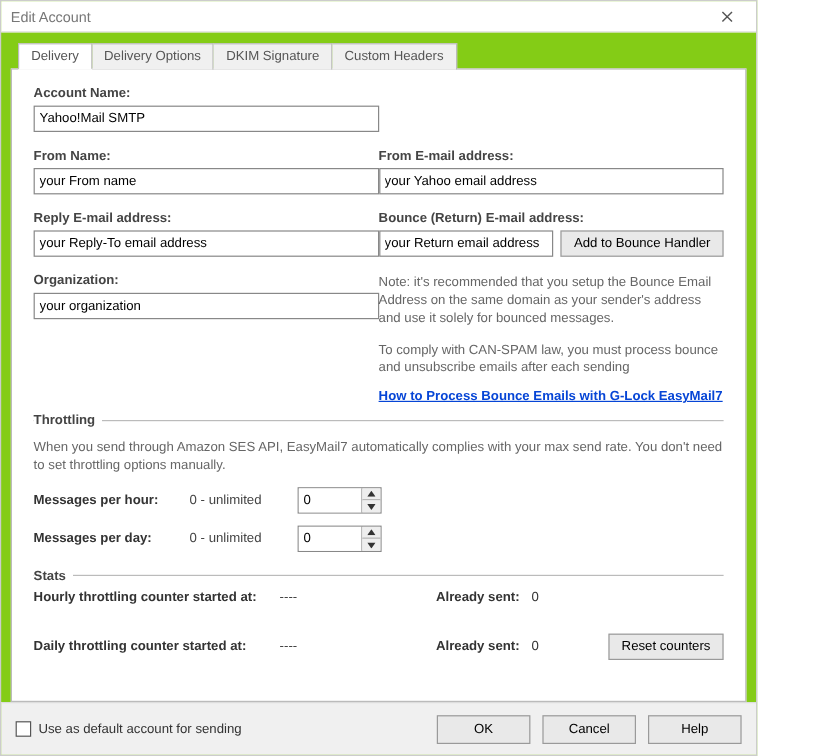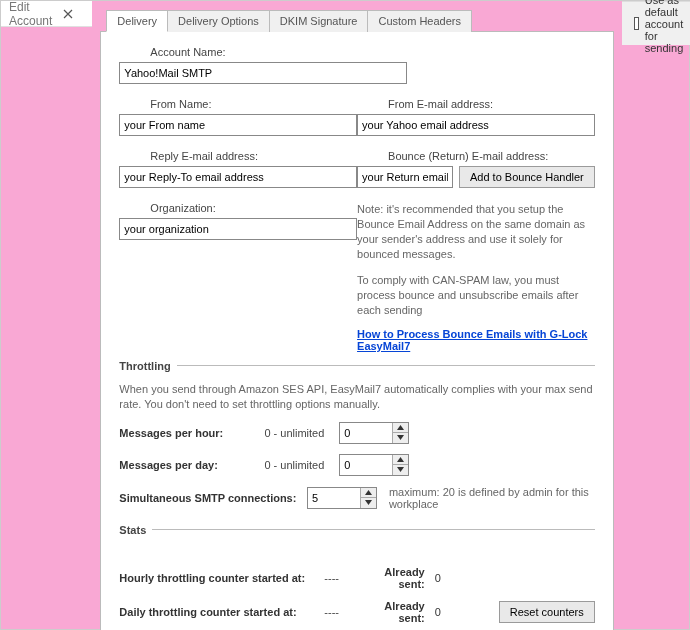--- a/index.html
+++ b/index.html
@@ -1,59 +1,59 @@
 <!DOCTYPE html>
 <html><head>
 <meta charset="utf-8">
 <style>
   * { box-sizing: border-box; margin: 0; padding: 0; }
   body { font-family: "Segoe UI", Tahoma, Arial, sans-serif; font-size: 11px; color: #333; background: #fff; }
-  .window { width: 690px; height: 630px; border: 1px solid #ccc; display: flex; flex-direction: row; background: #f9a8d4; }
+  .window { width: 631px; height: 630px; border: 1px solid #ccc; display: flex; flex-direction: column; background: #84cc16; }
   .titlebar { height: 26px; display: flex; align-items: center; padding: 0 8px; background: #fff; border-bottom: 1px solid #e0e0e0; color: #777;}
   .titlebar .title { flex: 1; font-size: 12px; }
   .close-btn { width: 32px; height: 26px; display: flex; align-items: center; justify-content: center; color: #666; font-family: Arial; }
   .close-btn svg { width: 10px; height: 10px; }
 
   .body { flex: 1; padding: 8px 8px 0 8px; display: flex; flex-direction: column; }
 
   .tabs { display: flex; padding-left: 6px; position: relative; top: 1px; z-index: 2; }
   .tab { padding: 4px 10px; border: 1px solid #bbb; border-bottom: none; background: #f0f0f0; margin-right: 0px; font-size: 11px; color: #555; }
   .tab.active { background: #fff; border-bottom: 1px solid #fff; position: relative; }
   .tab + .tab { border-left: none; }
 
   .tabpanel { flex: 1; border: 1px solid #bbb; background: #fff; padding: 14px 18px 10px 18px; position: relative; }
 
   .row { margin-bottom: 14px; }
   .two-col { display: flex; }
   .col { flex: 1; min-width: 0; }
-  .label-bold { font-weight: 400; color: #444; margin-bottom: 4px; display: block; margin-left: 31px; }
+  .label-bold { font-weight: 700; color: #444; margin-bottom: 4px; display: block; }
 
   input.text { width: 100%; height: 22px; border: 1px solid #888; padding: 2px 4px; font-family: inherit; font-size: 11px; background: #fff; }
   
   .bounce-row { display: flex; gap: 6px; }
   .btn { height: 22px; border: 1px solid #9a9a9a; background: #e9e9e9; padding: 0 10px; font-family: inherit; font-size: 11px; cursor: default; display: inline-flex; align-items: center; justify-content: center; }
 
   .note { color: #666; font-size: 11px; line-height: 1.35; }
   .link { color: #0645d6; text-decoration: underline; font-weight: 700; }
 
   .legend { font-weight: 700; color: #444; }
   fieldset.sep { border: none; border-top: 1px solid #bbb; margin-top: 4px; padding-top: 6px; }
   fieldset.sep legend { padding-right: 6px; }
 
   .th-row { display: flex; align-items: center; margin-top: 10px; gap: 0; }
   .th-row .lab { font-weight: 700; width: 130px; }
-  .th-row .hint { width: 90px; color: #444; text-align: center; }
+  .th-row .hint { width: 90px; color: #444; }
   .spinner { display: flex; width: 70px; height: 22px; border: 1px solid #888; background: #fff; }
   .spinner input { border: none; width: 52px; padding: 0 4px; font-family: inherit; font-size: 11px; outline: none; }
   .spinner .sp-btns { width: 18px; display: flex; flex-direction: column; border-left: 1px solid #aaa; }
   .spinner .sp-btn { flex: 1; display: flex; align-items: center; justify-content: center; background: #eee; border-bottom: 1px solid #aaa; }
   .spinner .sp-btn:last-child { border-bottom: none; }
   .spinner .sp-btn svg { width: 7px; height: 5px; }
 
-  .stats-grid { display: grid; grid-template-columns: 205px 60px 1fr 60px 100px; row-gap: 10px; align-items: center; margin-top: 24px; }
+  .stats-grid { display: grid; grid-template-columns: 205px 60px 1fr 60px 100px; row-gap: 24px; align-items: center; margin-top: 0; }
   .stats-grid .lab { font-weight: 700; }
   .stats-grid .dash { color: #444; }
   .stats-grid .already { font-weight: 700; text-align: right; padding-right: 10px; }
 
   .footer { height: 44px; display: flex; align-items: center; padding: 15px 12px; gap: 10px; border-top: 1px solid #ddd; background: #f0f0f0;}
   .footer .chk { display: flex; align-items: center; gap: 6px; flex: 1; }
   .checkbox-sq { width: 13px; height: 13px; border: 1px solid #555; background: #fff; display: inline-block; }
   .footer .btn { width: 78px; height: 24px; }
 
   .max-note { color: #666; margin-left: 12px; }
@@ -162,39 +162,20 @@
                 </div>
               <div class="sp-btn">
                   <svg viewBox="0 0 7 5">
                     <path d="M0 0 L3.5 5 L7 0 Z" fill="#333"></path>
                   </svg>
                 </div>
             </div>
           </div>
         </div>
 
-        <div class="th-row">
-          <span class="lab" style="width:230px">Simultaneous SMTP connections:</span>
-          <div class="spinner">
-            <input value="5" style="">
-            <div class="sp-btns">
-              <div class="sp-btn">
-                  <svg viewBox="0 0 7 5">
-                    <path d="M0 5 L3.5 0 L7 5 Z" fill="#333"></path>
-                  </svg>
-                </div>
-              <div class="sp-btn">
-                  <svg viewBox="0 0 7 5">
-                    <path d="M0 0 L3.5 5 L7 0 Z" fill="#333"></path>
-                  </svg>
-                </div>
-            </div>
-          </div>
-          <span class="max-note">maximum: 20 is defined by admin for this workplace</span>
-        </div>
       </fieldset>
 
       <fieldset class="sep" style="margin-top:14px">
         <legend class="legend">Stats</legend>
         <div class="stats-grid">
           <span class="lab">Hourly throttling counter started at:</span>
           <span class="dash">----</span>
           <span class="already">Already sent:</span>
           <span>0</span>
           <span></span>

